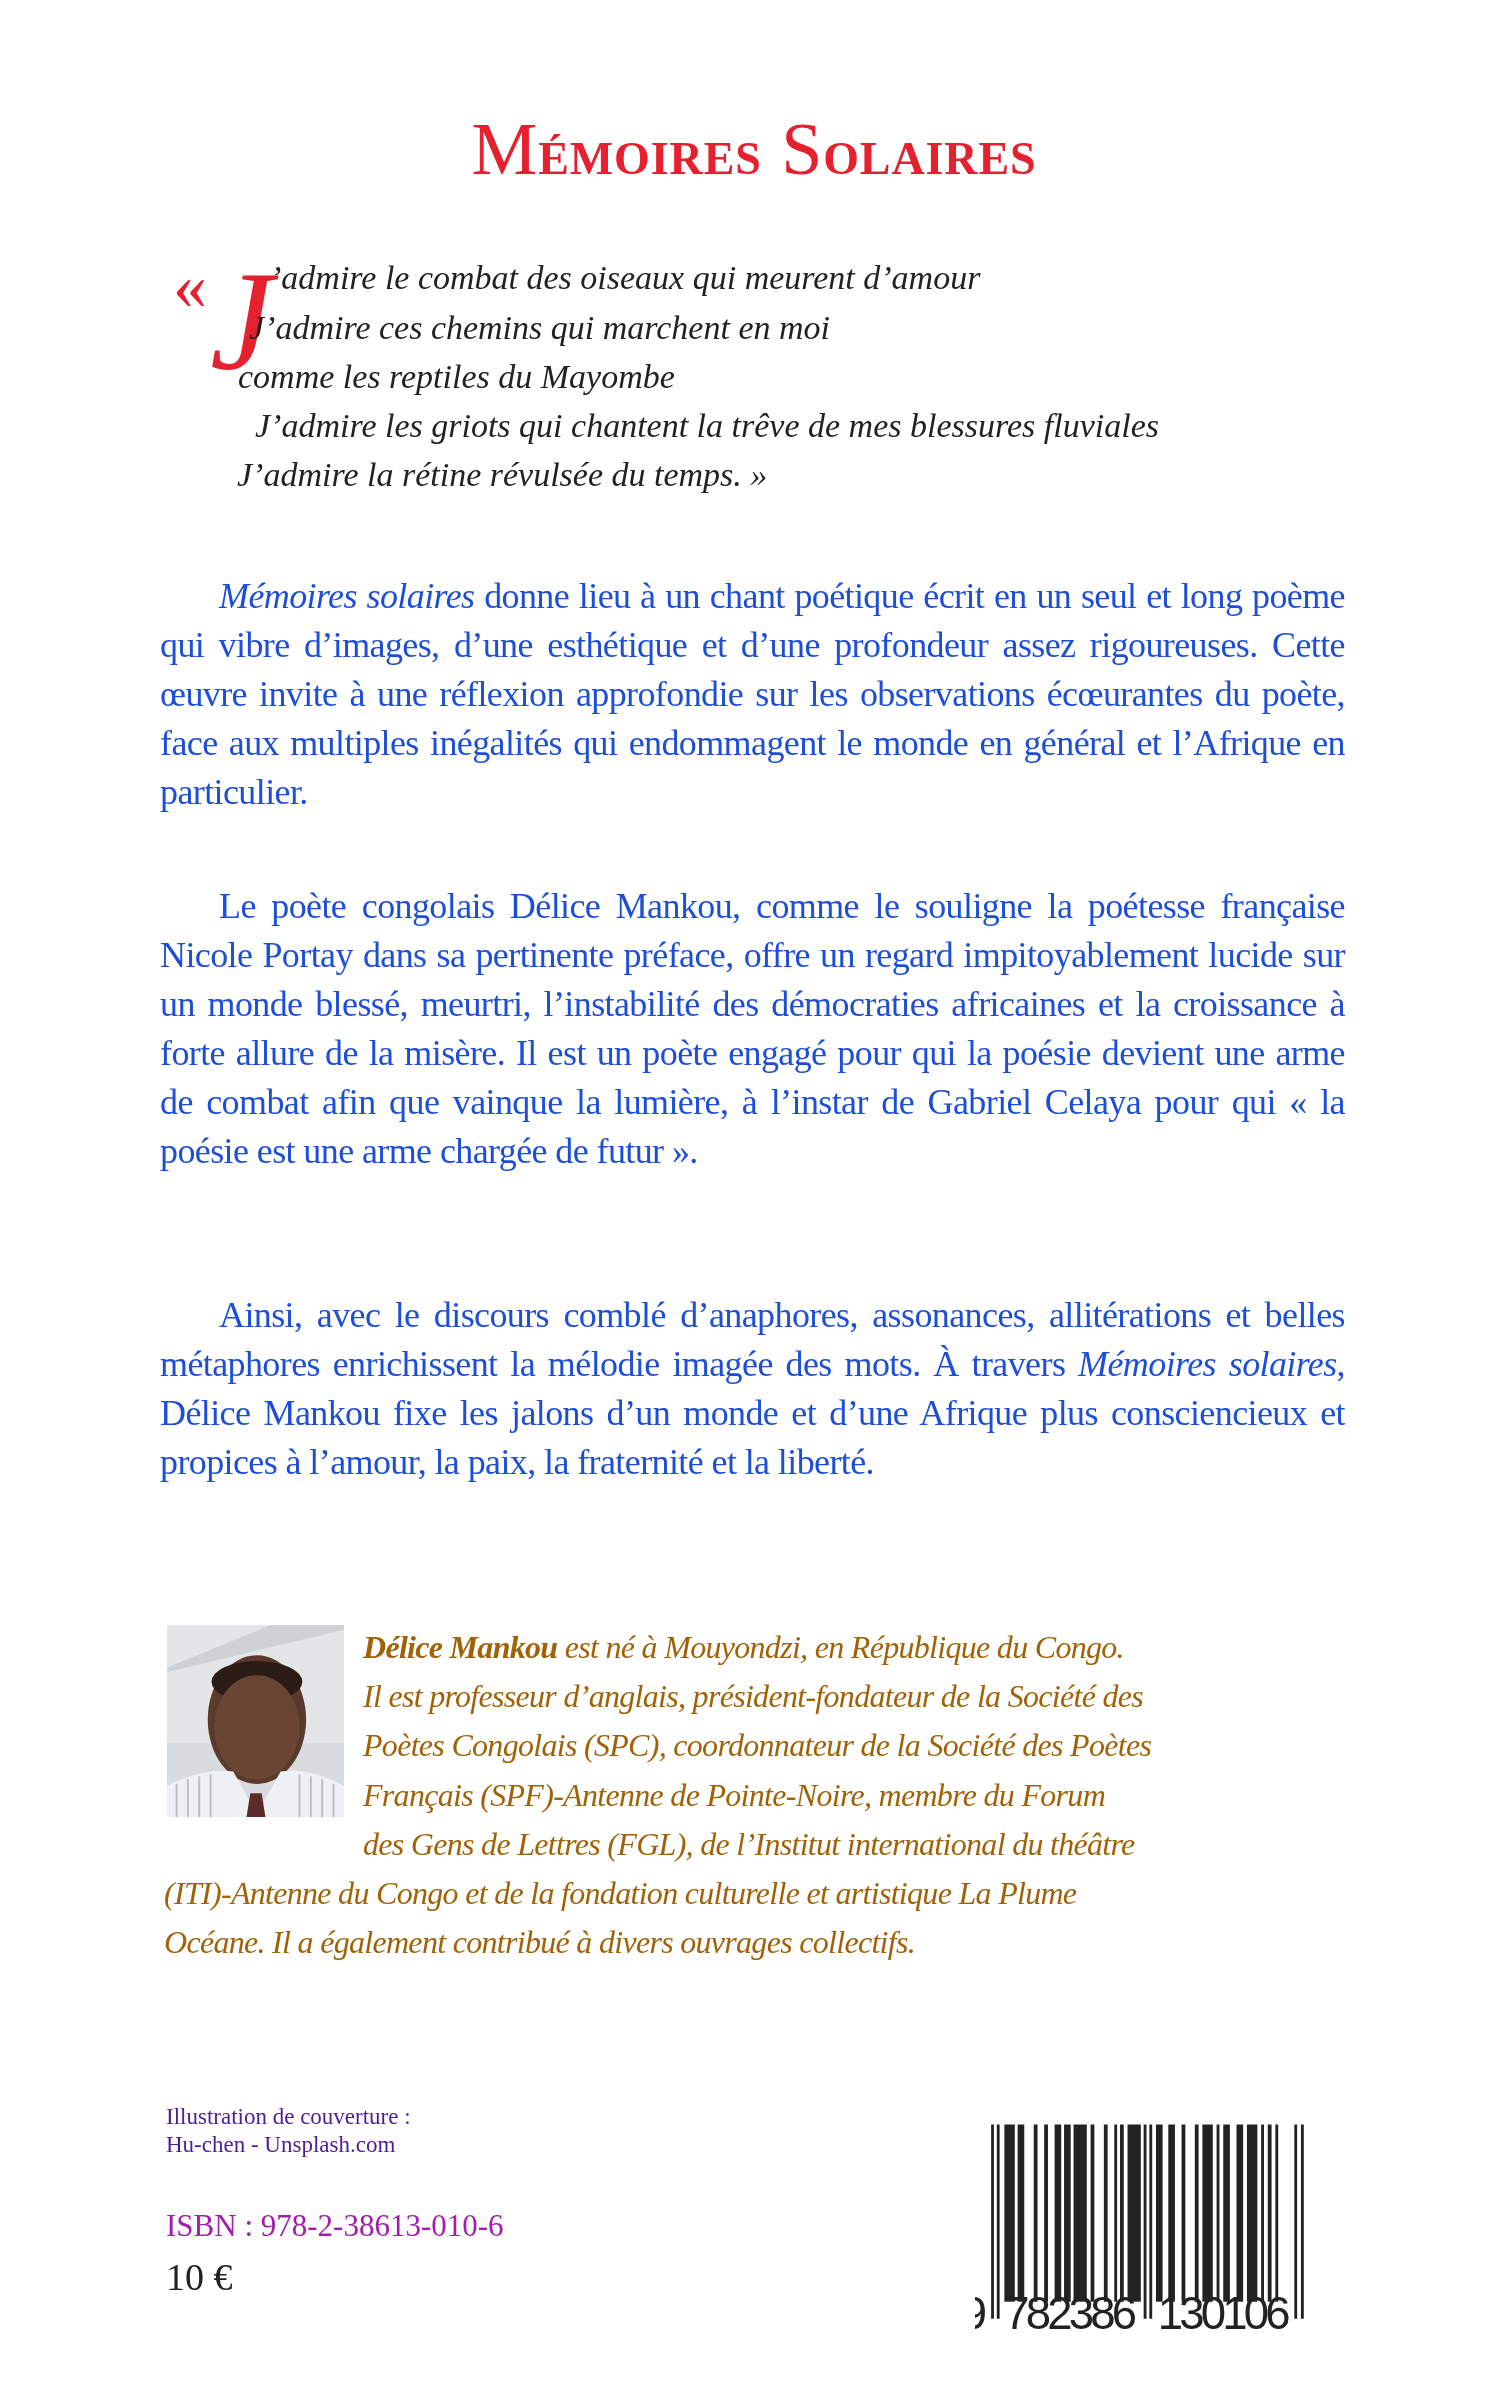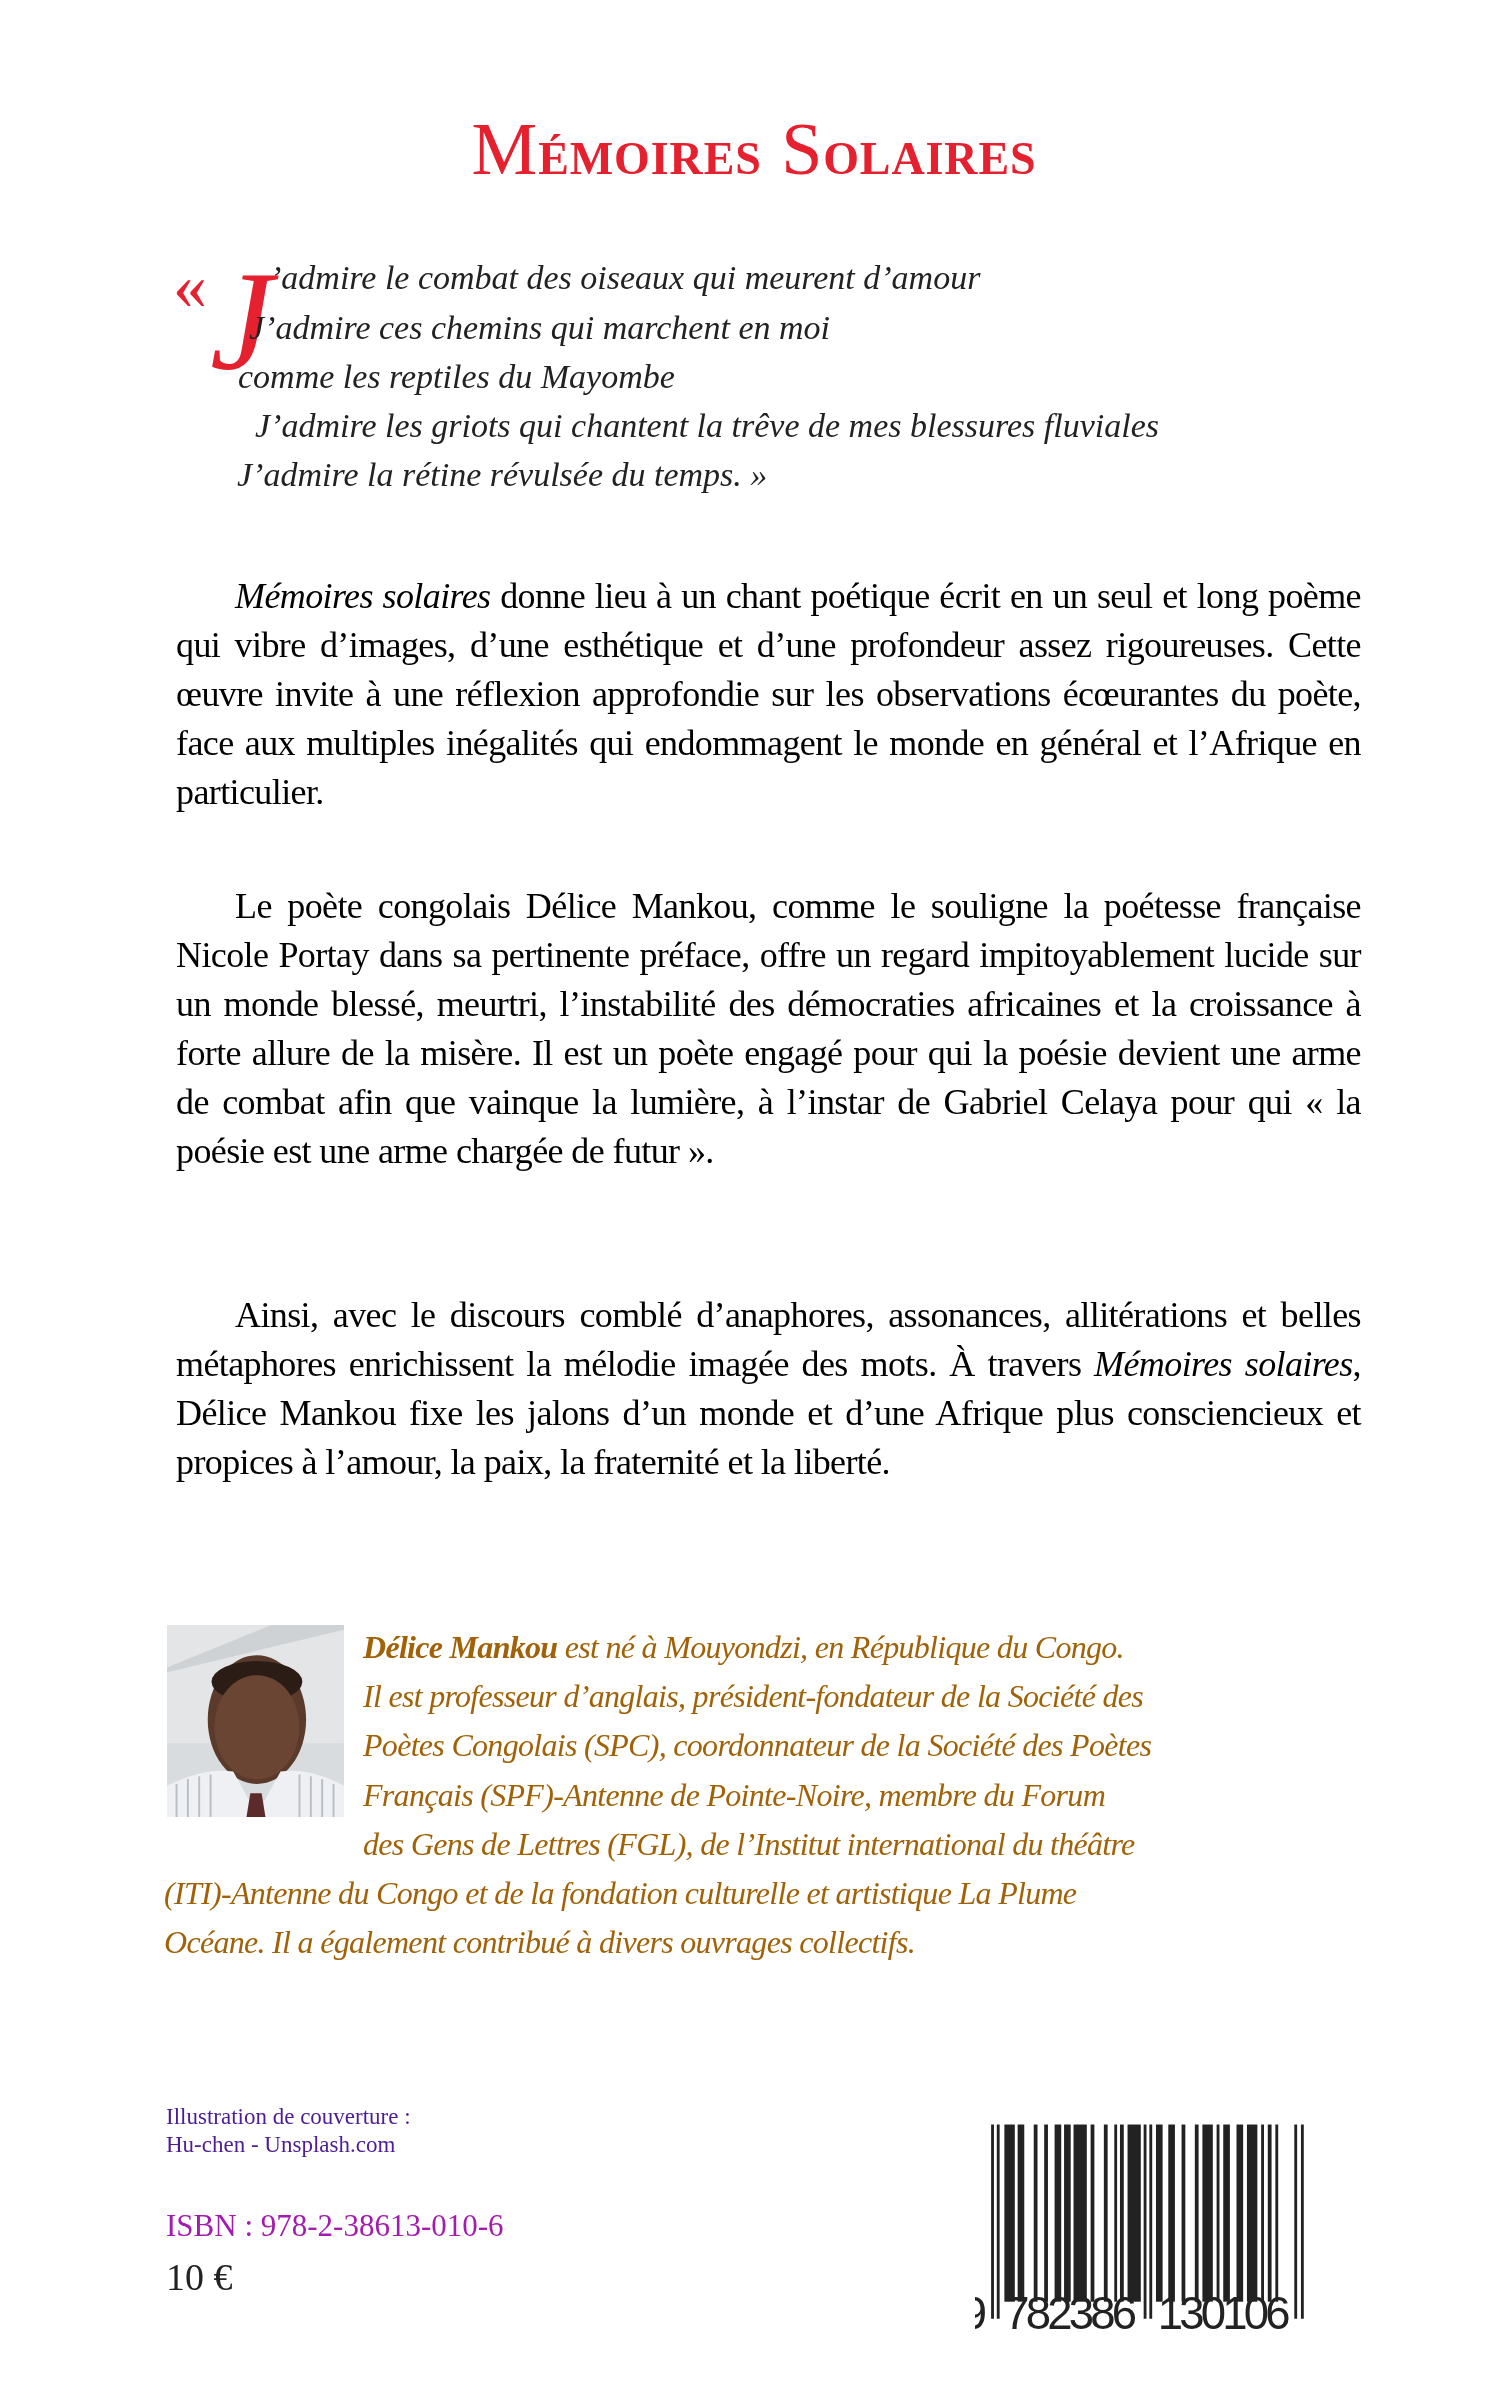--- a/index.html
+++ b/index.html
@@ -16,22 +16,22 @@
 
   
   .epi-guill { left:173px; top:251px; color:#e5202f; font-size:68px; line-height:1;
                font-family:"Liberation Serif", serif; }
   .epi-drop { left:210px; top:250px; color:#e5202f; font-size:142px; line-height:1;
               font-style:italic; font-family:"Liberation Serif", serif; }
   .epi-line { font-style:italic; font-size:34px; line-height:38px; white-space:nowrap;
               color:#222; font-family:"Liberation Serif", serif; }
 
   
-  .body-par { left:176px; width:1185px; font-size:36px; line-height:49px;
-              text-align:justify; color:#000000; font-family:"Liberation Serif", serif;
+  .body-par { left:160px; width:1185px; font-size:36px; line-height:49px;
+              text-align:justify; color:#1d4ed8; font-family:"Liberation Serif", serif;
               letter-spacing:-0.6px; }
   .body-par .indent { display:inline-block; width:59px; }
   .body-par em { font-style:italic; }
 
   
   .photo { left:167px; top:1625px; width:177px; height:192px; overflow:hidden;
            background:#dfe1e3; }
   .bio { left:164px; width:1185px; font-size:32px; line-height:49px; font-style:italic;
          color:#a16207; text-align:justify; font-family:"Liberation Serif", serif;
          letter-spacing:-0.7px; }

